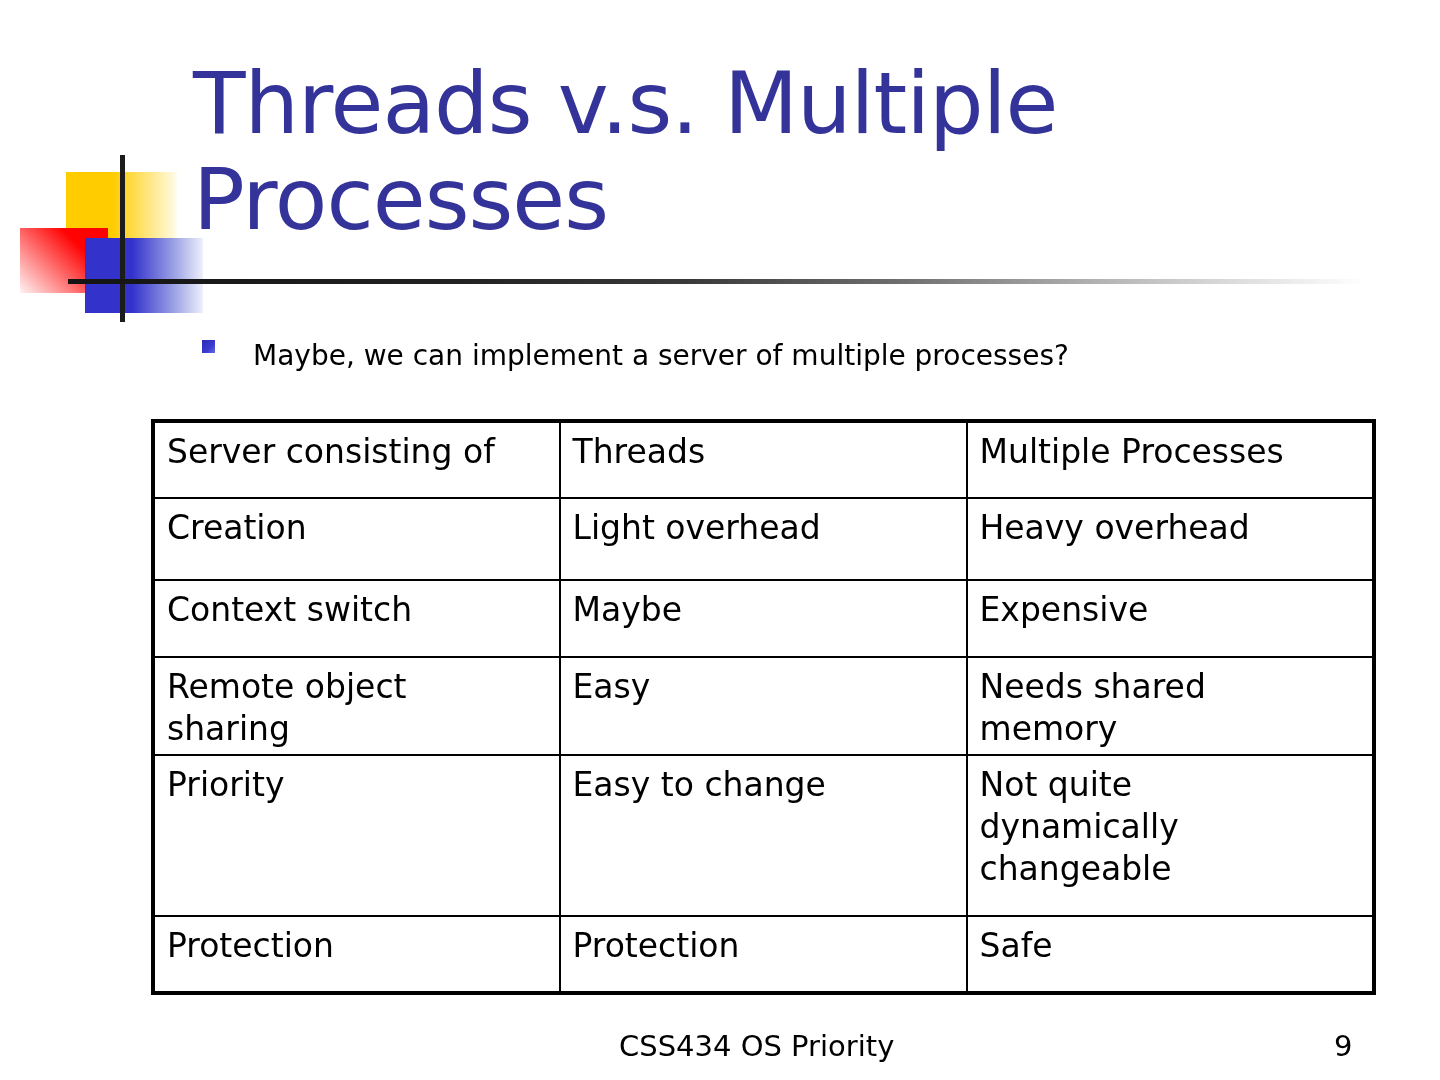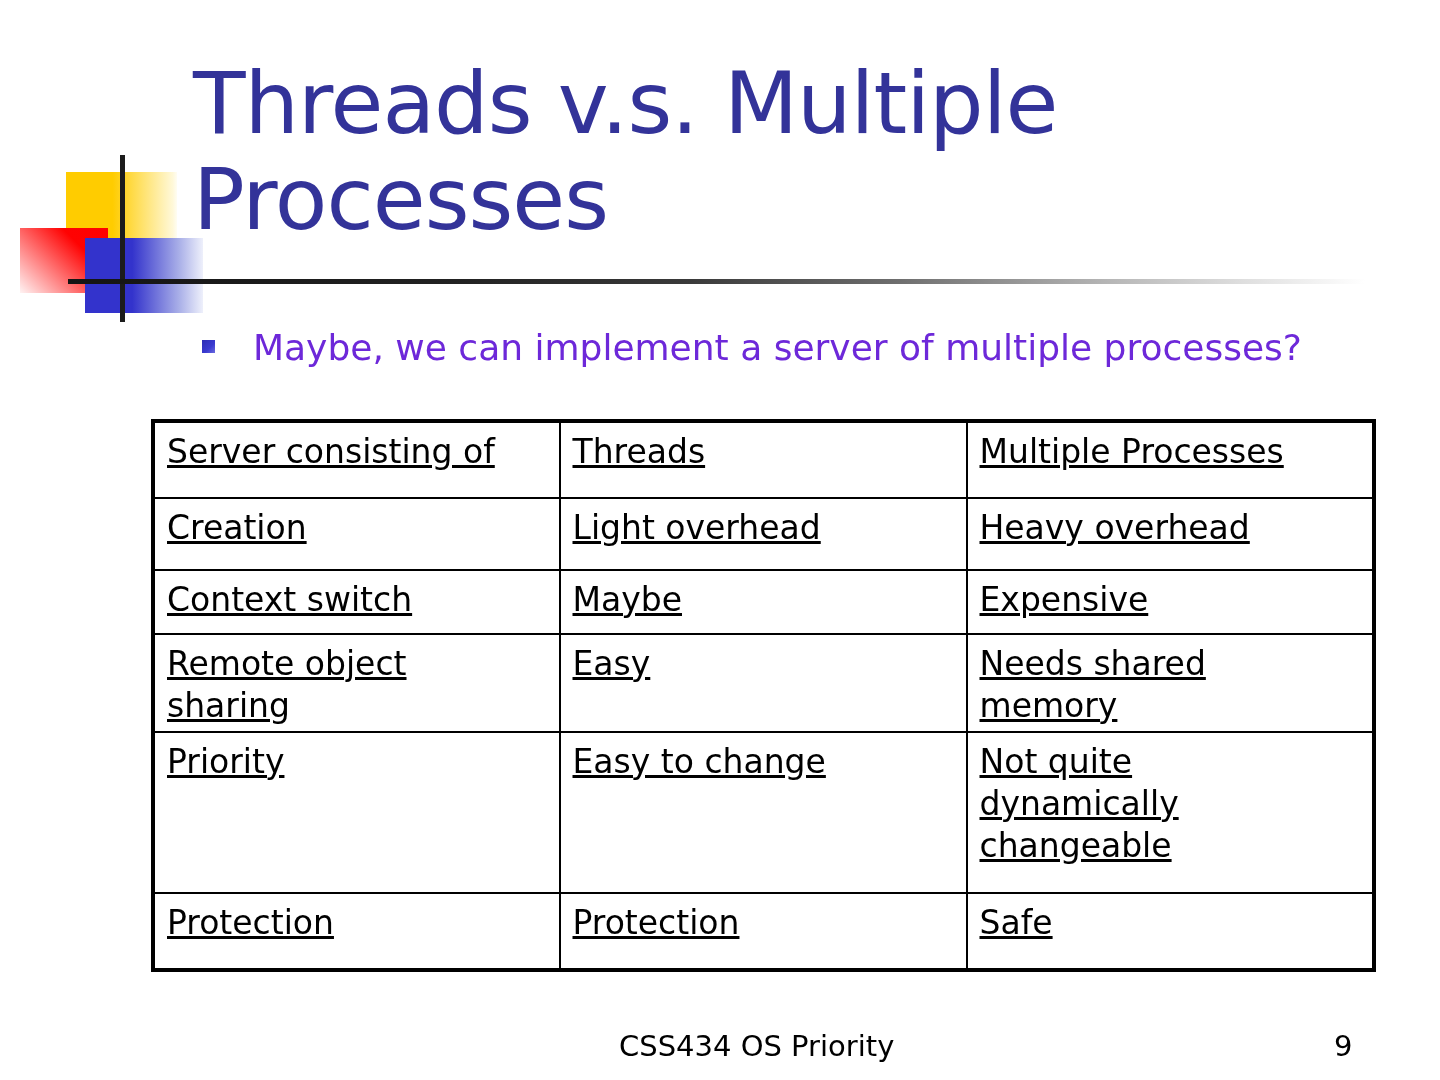--- a/index.html
+++ b/index.html
@@ -45,43 +45,42 @@
     font-weight: 400;
   }
 
   
   .bullet-row { position: absolute; left: 202px; top: 326px; width: 1230px; }
   .bullet-sq {
     position: absolute; left: 0; top: 14px; width: 13px; height: 13px;
     background: linear-gradient(135deg, #2b2bb4 0%, #3a3ad0 60%, #6b6bdf 100%);
   }
   .bullet-text {
-    position: absolute; left: 51px; top: 0; width: 1185px;
-    color: #6d28d9; font-size: 36px; line-height: 44px; white-space: nowrap;
+    position: absolute; left: 51px; top: 8px; width: 1185px;
+    color: #000000; font-size: 28px; line-height: 44px; white-space: nowrap;
   }
 
   
   .cmp-table {
     position: absolute; left: 152px; top: 420px;
     width: 1220px;
     border-collapse: collapse;
     table-layout: fixed;
     color: #000000;
     font-size: 33px; line-height: 42px;
   }
   .cmp-table td {
     border: 2px solid #000000;
     vertical-align: top;
     padding: 8px 6px 0 12px;
     overflow: hidden;
-    text-decoration: underline;
   }
   .cmp-table { border: 3px solid #000000; outline: 1px solid #000; }
   .c1 { width: 406px; } .c2 { width: 407px; } .c3 { width: 407px; }
-  .r1 { height: 76px; } .r2 { height: 72px; } .r3 { height: 64px; }
+  .r1 { height: 76px; } .r2 { height: 82px; } .r3 { height: 77px; }
   .r4 { height: 98px; } .r5 { height: 161px; } .r6 { height: 77px; margin-top: 20px; }
   .wrap-260 { max-width: 260px; }
   .wrap-250 { max-width: 250px; }
   .wrap-220 { max-width: 220px; }
 
   
   .footer-course {
     position: absolute; left: 619px; top: 1029px;
     color: #000; font-size: 29px; line-height: 34px;
   }

